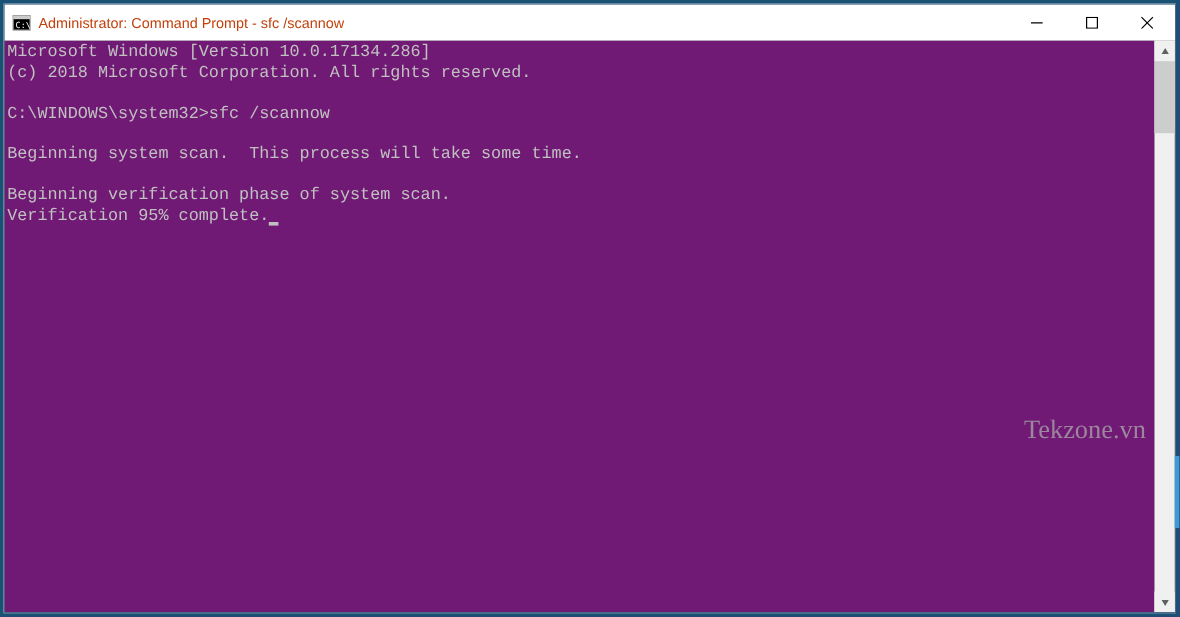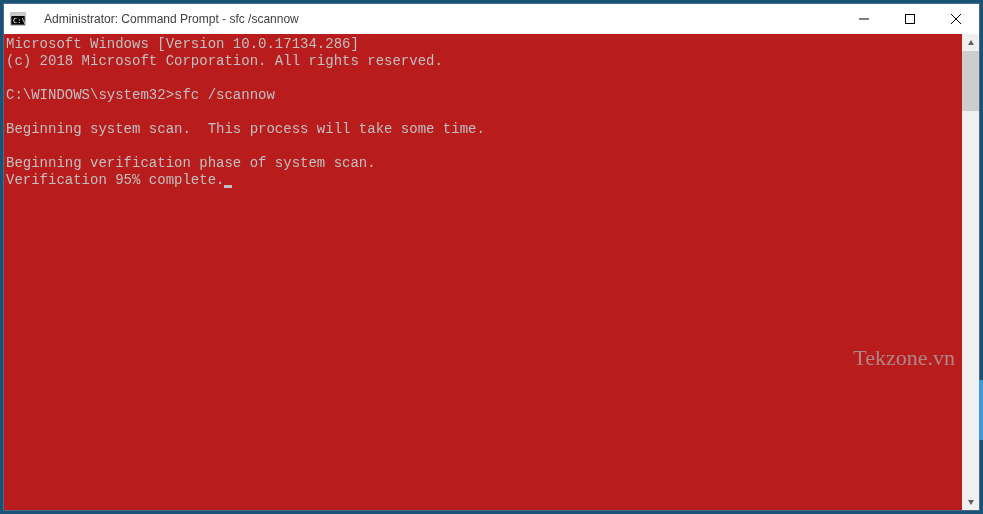--- a/index.html
+++ b/index.html
@@ -34,23 +34,22 @@
   width: 16px;
   height: 16px;
   margin-right: 6px;
   display: flex;
   align-items: center;
   justify-content: center;
 }
 .titlebar-icon svg { width: 16px; height: 16px; }
 .titlebar-title {
   font-size: 12px;
-  color: #404040;
+  color: #c2410c;
   flex: 0 0 auto;
-  margin-left: 12px;
 }
 .titlebar-spacer { flex: 1; }
 .win-controls {
   display: flex;
   height: 100%;
 }
 .win-btn {
   width: 46px;
   height: 100%;
   display: flex;
@@ -61,21 +60,21 @@
 .win-btn svg { width: 10px; height: 10px; stroke: #000; stroke-width: 1; fill: none; }
 
 .terminal-wrap {
   flex: 1;
   display: flex;
   background: #000;
   position: relative;
 }
 .terminal {
   flex: 1;
-  background: #b91c1c;
+  background: #701a75;
   color: #c0c0c0;
   font-family: Consolas, "Courier New", monospace;
   font-size: 14px;
   line-height: 17px;
   padding: 2px 0 0 2px;
   white-space: pre;
   overflow: hidden;
 }
 .scrollbar {
   width: 17px;

